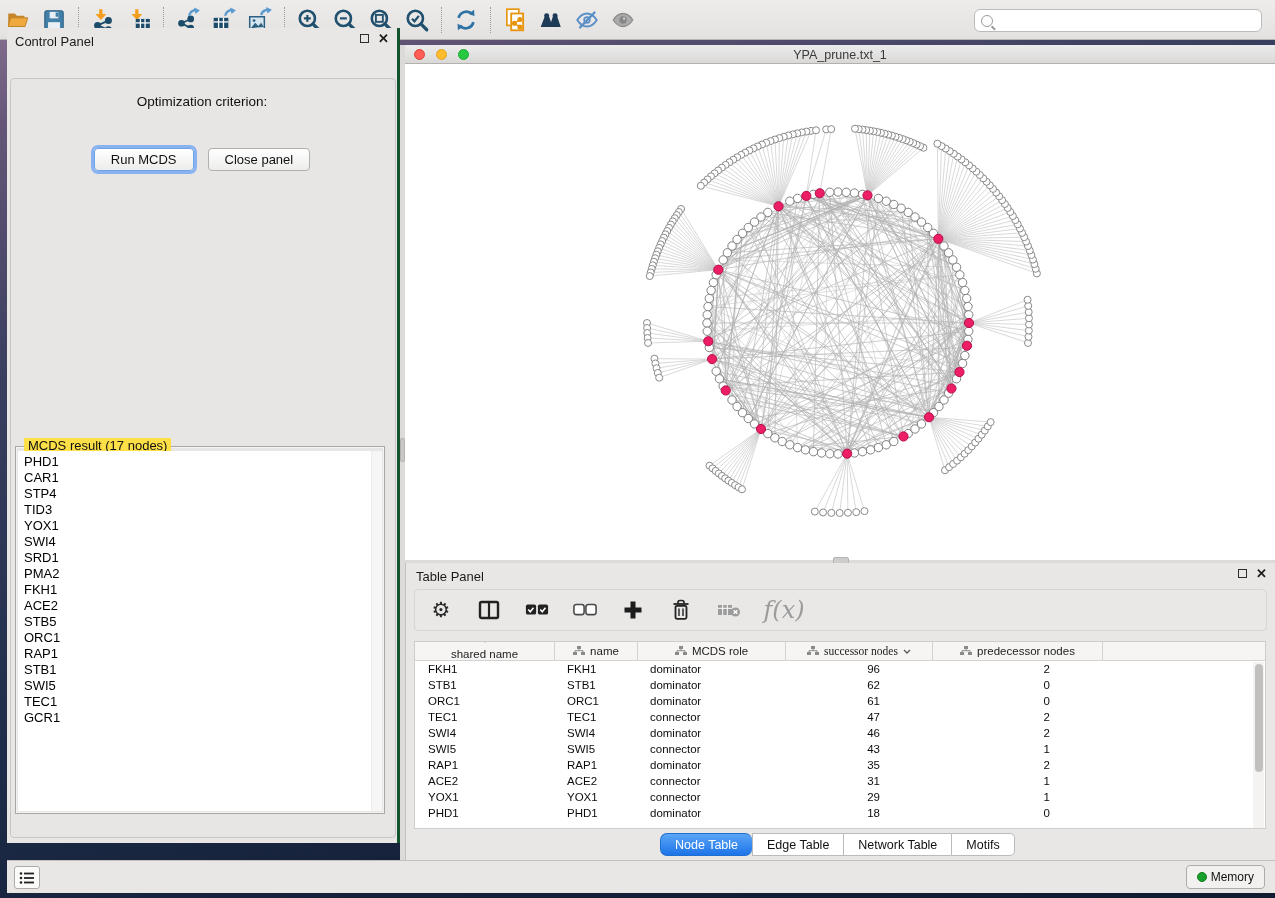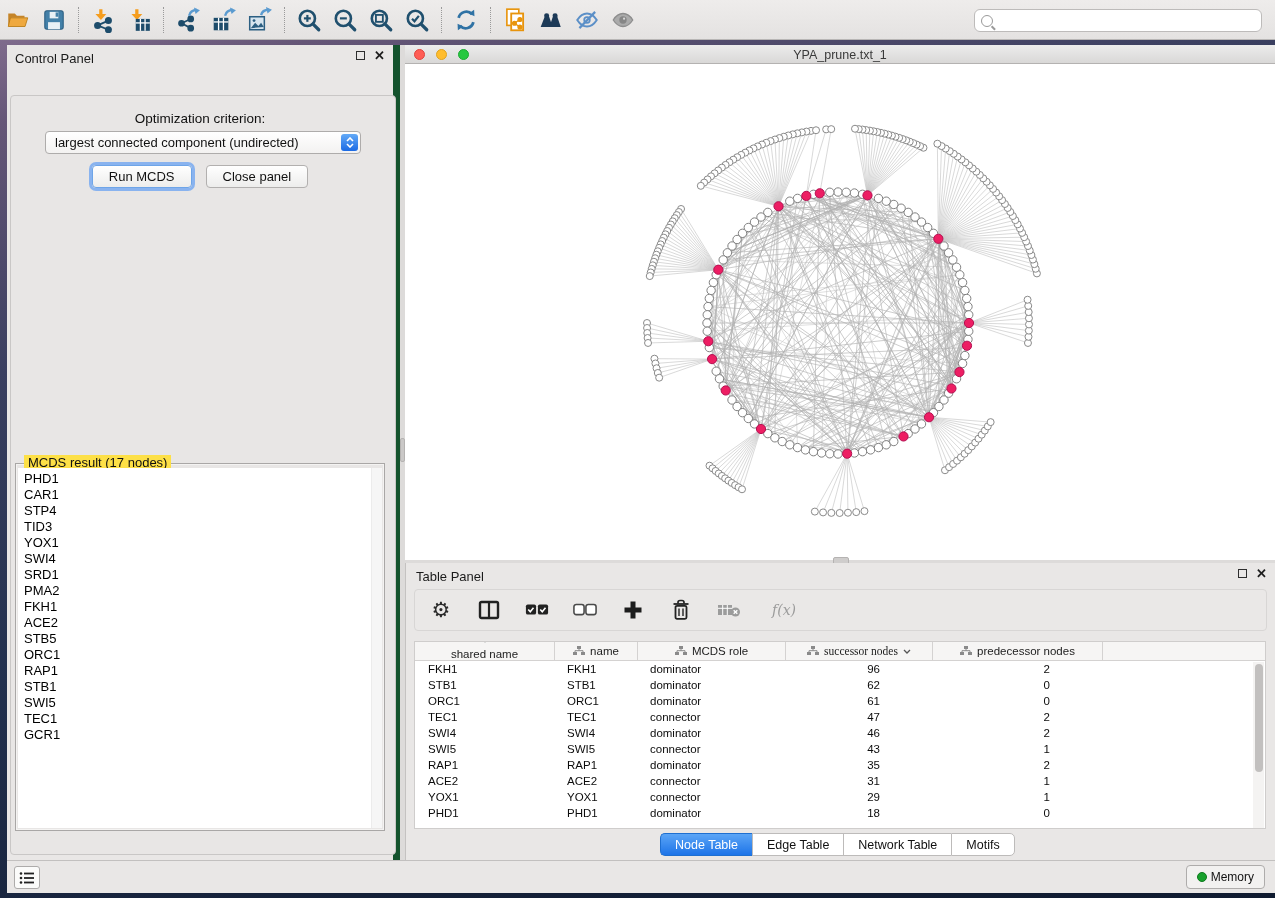--- a/index.html
+++ b/index.html
@@ -14,21 +14,21 @@
   
   #toolbar { left:0; top:0; width:1275px; height:40px; background:linear-gradient(#eeeceb,#e4e2e1); border-bottom:1px solid #b8b6b5; display:flex; align-items:center; }
   .tbtn { width:36px; height:34px; display:flex; align-items:center; justify-content:center; border-radius:4px; flex:0 0 auto; }
   .tsep { width:1px; height:26px; border-left:1px dotted #9a9a9a; margin:0 6px; flex:0 0 auto; }
   #search-box { position:absolute; right:13px; top:9px; width:288px; height:23px; background:#fff; border:1px solid #bdbbba; border-radius:6px; display:flex; align-items:center; padding-left:6px; }
   #search-box input { border:none; outline:none; flex:1; font:12px "Liberation Sans",sans-serif; background:transparent; }
   .mag { width:12px; height:12px; border:1.6px solid #9a9a9a; border-radius:50%; position:relative; margin-right:5px; }
   .mag:after { content:""; position:absolute; width:5px; height:1.6px; background:#9a9a9a; transform:rotate(45deg); left:9px; top:11px; }
 
   
-  #control-panel { left:7px; top:45px; width:393px; height:815px; background:#e9e7e6; border-right:7px solid #14532d; }
+  #control-panel { left:7px; top:28px; width:393px; height:815px; background:#e9e7e6; border-right:3px solid #14532d; }
   #cp-header { position:relative; height:26px; }
   #cp-title { position:absolute; left:8px; top:6px; font-size:13px; color:#1b1b1b; }
   .win-btns { position:absolute; right:8px; top:5px; display:flex; gap:9px; align-items:center; }
   .float-btn { width:9px; height:9px; border:1.6px solid #2e2e2e; display:inline-block; }
   .close-btn { font-size:13px; font-weight:bold; color:#1d1d1d; line-height:11px; }
   #cp-tabs { position:absolute; left:72px; top:29px; display:flex; }
   .cp-tab { height:22px; padding:0 14px; background:linear-gradient(#ffffff,#f2f1f0); border:1px solid #b3b1b0; border-right:none; font-size:13px; display:flex; align-items:center; color:#111; }
   .cp-tab:first-child { border-radius:5px 0 0 5px; }
   .cp-tab:last-child { border-right:1px solid #b3b1b0; border-radius:0 5px 5px 0; }
   .cp-tab.active { background:linear-gradient(#58a4f6,#1a73e8); color:#fff; border-color:#1e6fd0; border-radius:5px; }
@@ -58,35 +58,35 @@
   .light { width:11px; height:11px; border-radius:50%; }
   #net-title { position:absolute; left:0; right:0; top:3px; text-align:center; font-size:12.5px; color:#3a3a3a; }
   #net-canvas { position:absolute; left:0; top:19px; width:870px; height:496px; background:#fff; }
 
   
   #table-panel { left:405px; top:563px; width:870px; height:297px; background:#e9e7e6; border-left:1px solid #c4c2c1; }
   #tp-title { position:absolute; left:10px; top:6px; font-size:13px; color:#1b1b1b; }
   #tp-toolbar { position:absolute; left:8px; top:26px; right:8px; height:42px; background:#eae8e7; border:1px solid #d8d6d5; border-radius:4px; display:flex; align-items:center; padding-left:14px; gap:24px; }
   .tp-ic { width:24px; height:24px; display:flex; align-items:center; justify-content:center; }
   .gear-glyph { font-size:21px; color:#2b2b2b; line-height:20px; }
-  .fx { font-family:"DejaVu Serif", serif; font-style:italic; font-size:14px; color:#9b9b9b; }
+  .fx { font-family:"DejaVu Serif", serif; font-style:italic; font-size:24px; color:#9b9b9b; }
   #tp-table { position:absolute; left:8px; top:78px; width:852px; height:188px; background:#fff; border:1px solid #cfcdcc; overflow:hidden; }
   #tp-head { display:flex; height:19px; background:#f6f5f4; border-bottom:1px solid #d4d2d1; }
   .th { display:flex; align-items:center; justify-content:center; gap:5px; border-right:1px solid #d4d2d1; font-size:11.5px; color:#222; position:relative; }
   .td-grid { position:absolute; left:0; top:19px; right:0; bottom:0; }
   .tr { display:flex; height:16px; align-items:center; }
   .td { font-size:11.5px; color:#0c0c0c; padding-left:13px; }
   .td.num { text-align:right; padding-right:52px; padding-left:0; }
   #tp-scroll { position:absolute; right:1px; top:20px; width:11px; height:166px; background:#f4f3f2; }
   #tp-thumb { position:absolute; left:1.5px; top:2px; width:8px; height:108px; background:#c2c0bf; border-radius:4px; }
   #bottom-tabs { position:absolute; left:254px; top:270px; display:flex; }
   .bt-tab { height:23px; padding:0 14px; background:#fff; border:1px solid #bdbbba; border-right:none; display:flex; align-items:center; font-size:12.5px; color:#111; }
   .bt-tab:first-child { border-radius:5px 0 0 5px; }
   .bt-tab:last-child { border-right:1px solid #bdbbba; border-radius:0 5px 5px 0; }
-  .bt-tab.active { background:linear-gradient(#5ba5f6,#1d74e8); color:#fff; border-color:#1e6fd0; }
+  .bt-tab.active { background:linear-gradient(#5ba5f6,#1d74e8); color:#fff; border-color:#1e6fd0;border-radius:7px; }
 
   
   #status-bar { left:7px; top:860px; width:1268px; height:33px; background:#e9e7e6; border-top:1px solid #c2c0bf; }
   #list-btn { position:absolute; left:7px; top:5px; width:26px; height:23px; background:#fbfbfa; border:1px solid #adabaa; border-radius:3px; display:flex; align-items:center; justify-content:center; }
   #memory-btn { position:absolute; right:10px; top:4px; height:24px; padding:0 10px; background:#f2f1f0; border:1px solid #aeacab; border-radius:4px; display:flex; align-items:center; gap:4px; font-size:12px; color:#111; }
   #memory-dot { width:10px; height:10px; border-radius:50%; background:#18a12d; border:1px solid #0e7a1e; }
 </style>
 </head>
 <body>
 
@@ -248,31 +248,20 @@
 <div id="control-panel" class="abs">
   <div id="cp-header">
     <span id="cp-title">Control Panel</span>
     <span class="win-btns">
       <span class="float-btn"></span>
       <span class="close-btn">✕</span>
     </span>
   </div>
   <div id="cp-body"></div>
   <div id="opt-label">Optimization criterion:</div>
-  <div id="opt-select">
-    <span>largest connected component (undirected)</span>
-    <span id="opt-stepper">
-      <svg width="8" height="5" viewBox="0 0 8 5">
-          <polyline points="1,4 4,1 7,4" stroke="#fff" stroke-width="1.6" fill="none"></polyline>
-        </svg>
-      <svg width="8" height="5" viewBox="0 0 8 5">
-          <polyline points="1,1 4,4 7,1" stroke="#fff" stroke-width="1.6" fill="none"></polyline>
-        </svg>
-    </span>
-  </div>
   <div id="run-row">
     <button class="btn focus">Run MCDS</button>
     <button class="btn">Close panel</button>
   </div>
   <div id="mcds-box">
     <span id="mcds-legend">MCDS result (17 nodes)</span>
     <div id="mcds-list">
         <div class="li">PHD1</div>
         <div class="li">CAR1</div>
         <div class="li">STP4</div>

